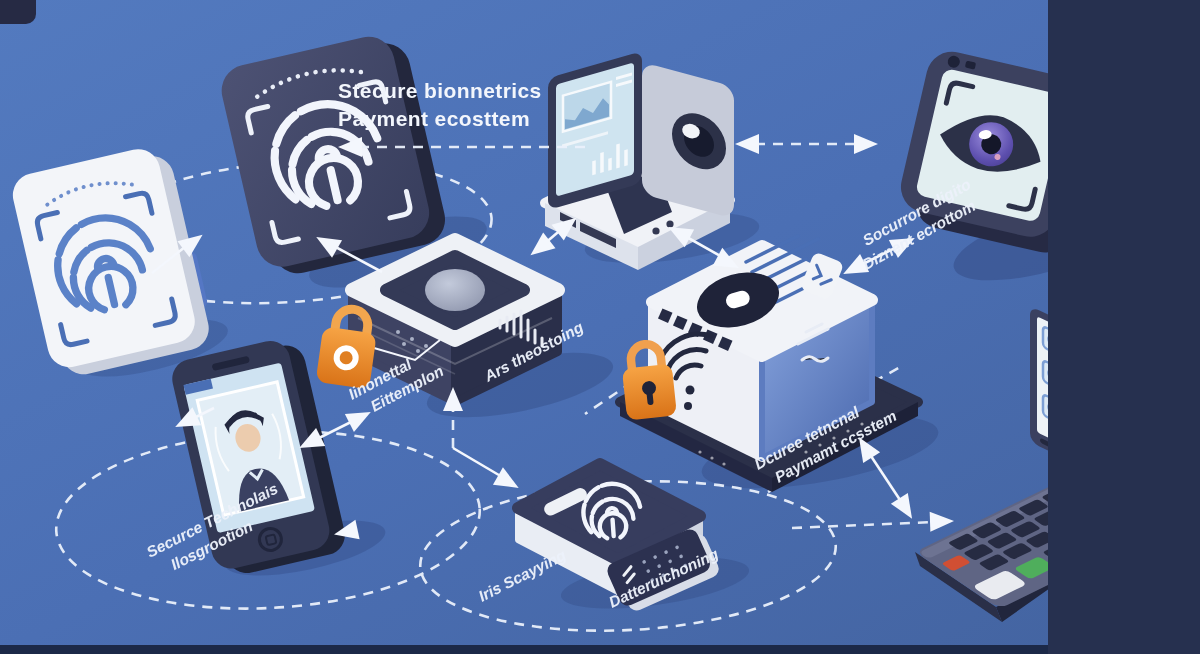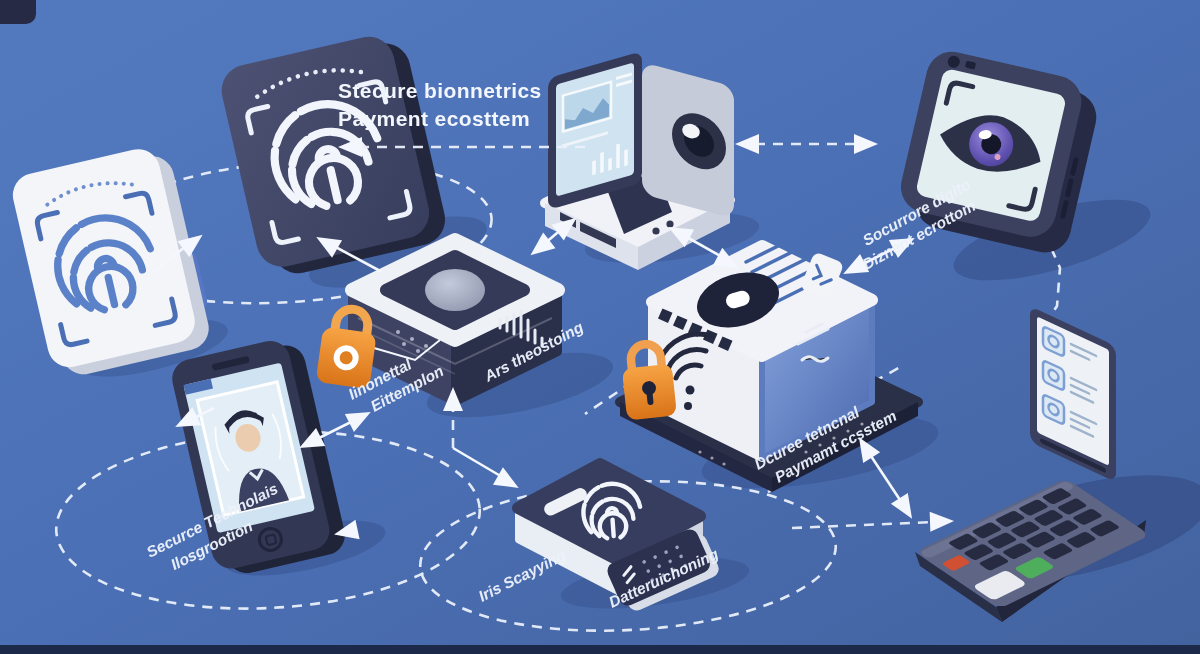--- a/index.html
+++ b/index.html
@@ -1,16 +1,16 @@
 <!DOCTYPE html>
 <html><head>
 <meta charset="utf-8">
 <style>
   html,body{margin:0;padding:0;background:#26304f;}
-  #stage{position:relative;width:1200px;height:654px;overflow:hidden;font-family:"Liberation Sans",sans-serif;}
+  #stage{position:relative;width:1048px;height:654px;overflow:hidden;font-family:"Liberation Sans",sans-serif;}
   svg{display:block;}
   text{font-family:"Liberation Sans","DejaVu Sans",sans-serif;}
   .title-line{font-size:21px;font-weight:700;fill:#f3f6fc;letter-spacing:.4px;}
   .flow-label{font-size:15.5px;font-weight:700;font-style:italic;fill:#edf2fb;opacity:.96;}
   .dash{stroke:#eaf0fb;stroke-width:2.6;fill:none;stroke-dasharray:10 8;opacity:.95;}
   .solidline{stroke:#f4f7fd;stroke-width:2.6;fill:none;}
   .ah{fill:#f4f7fd;}
   .fp{stroke:currentColor;stroke-width:8;fill:none;stroke-linecap:round;}
 </style>
 </head>

